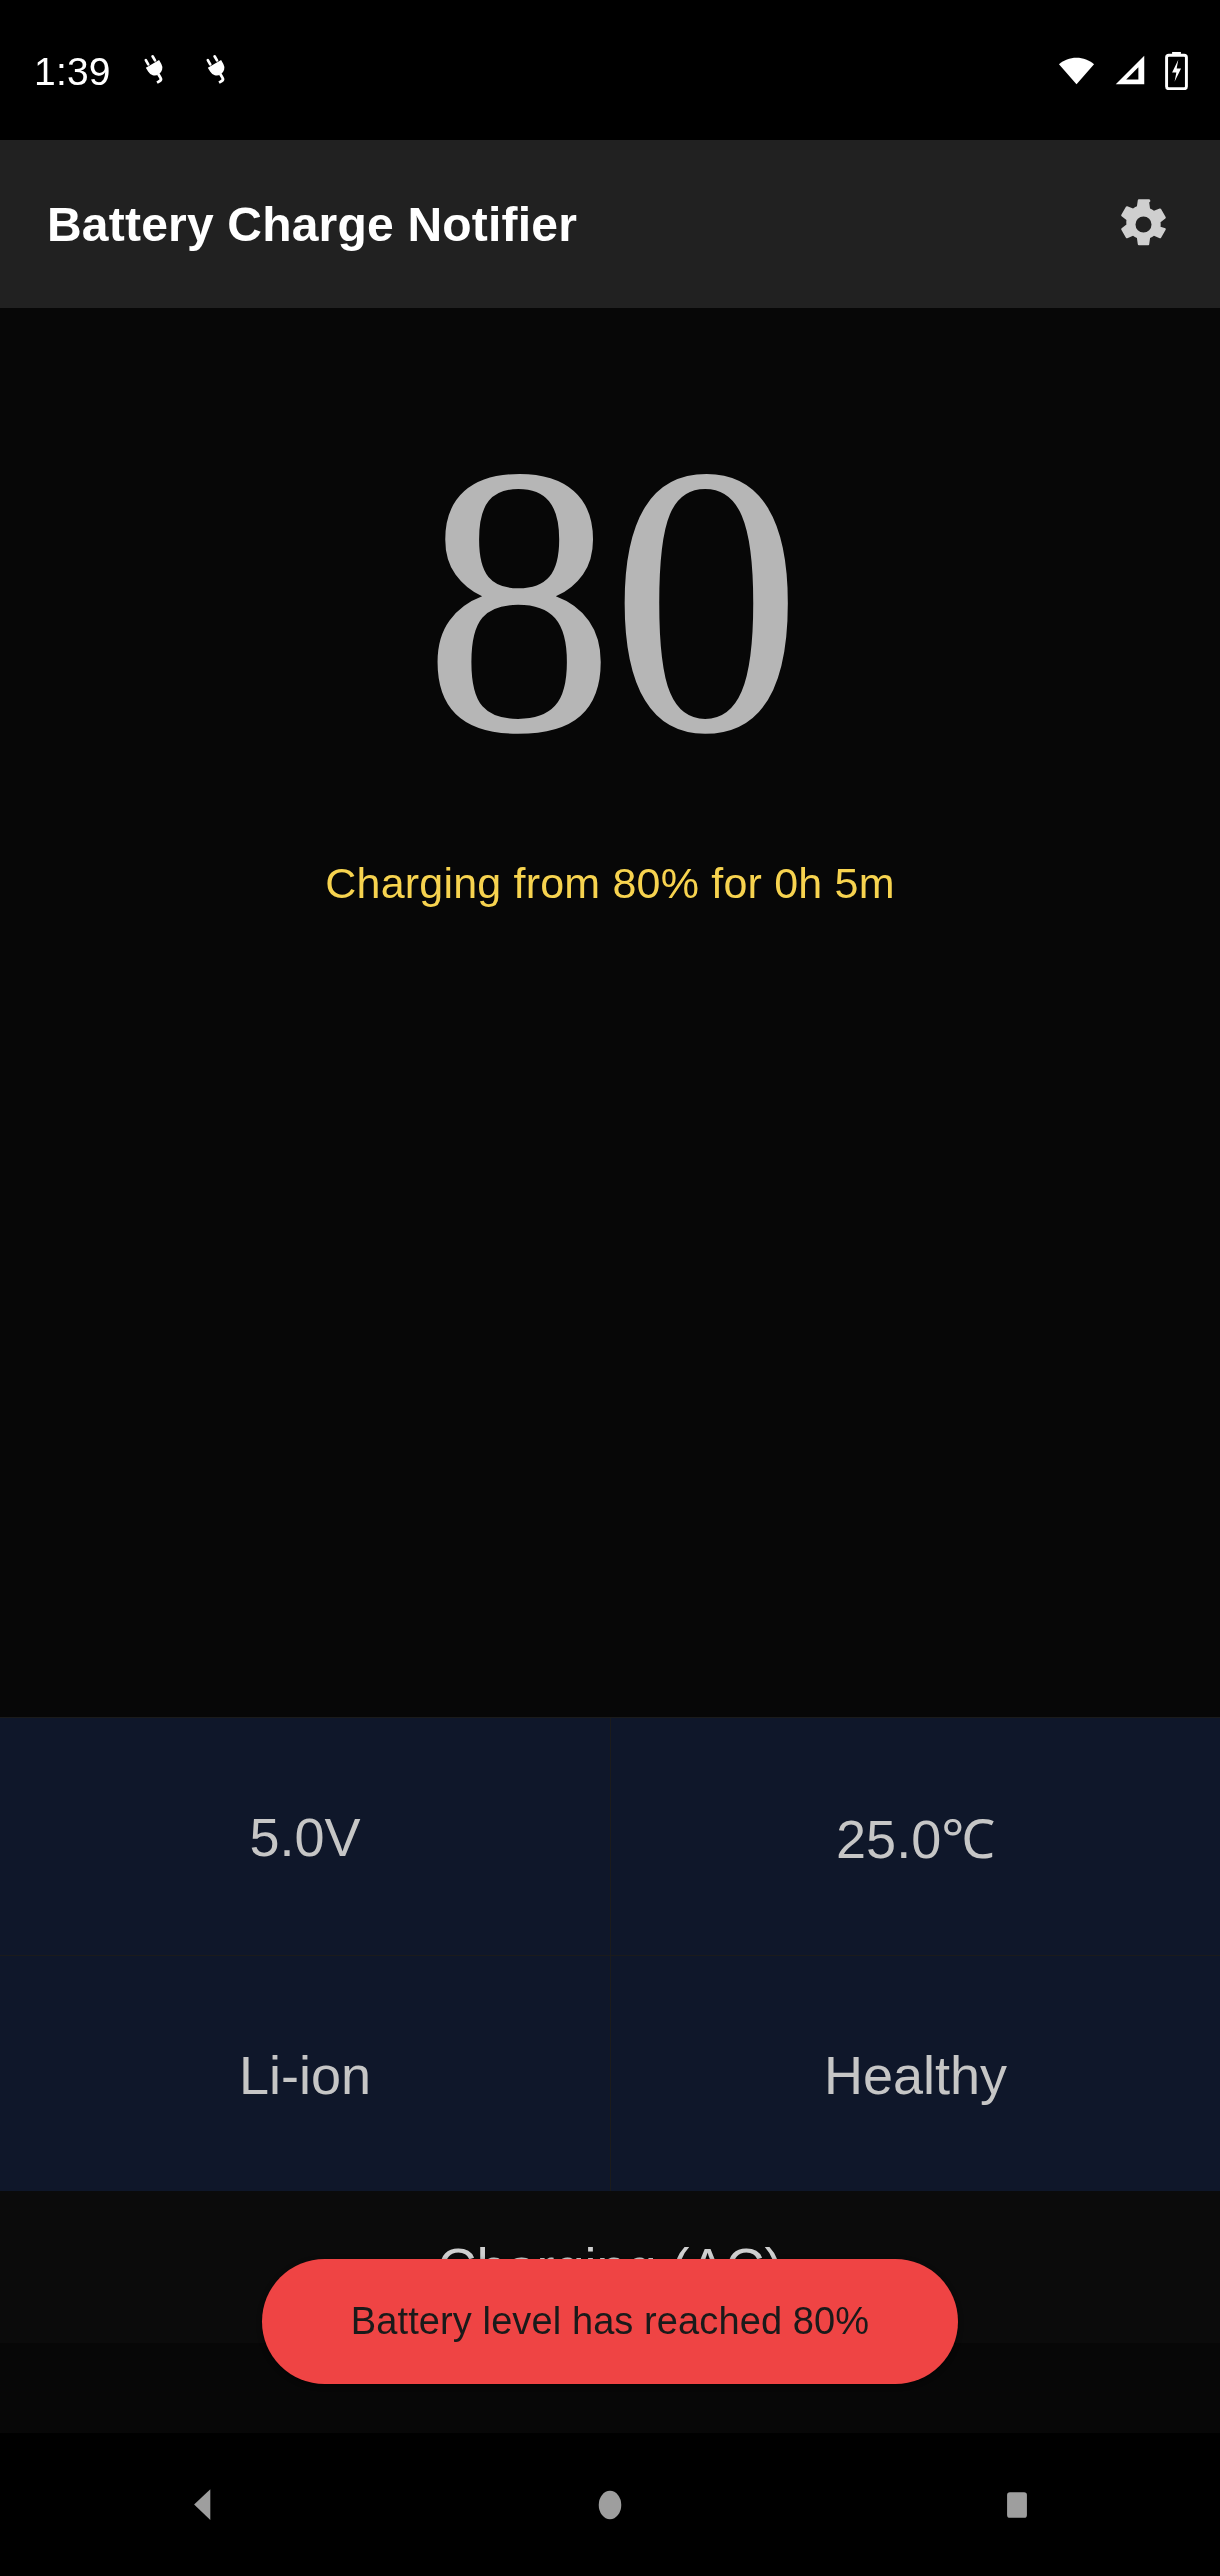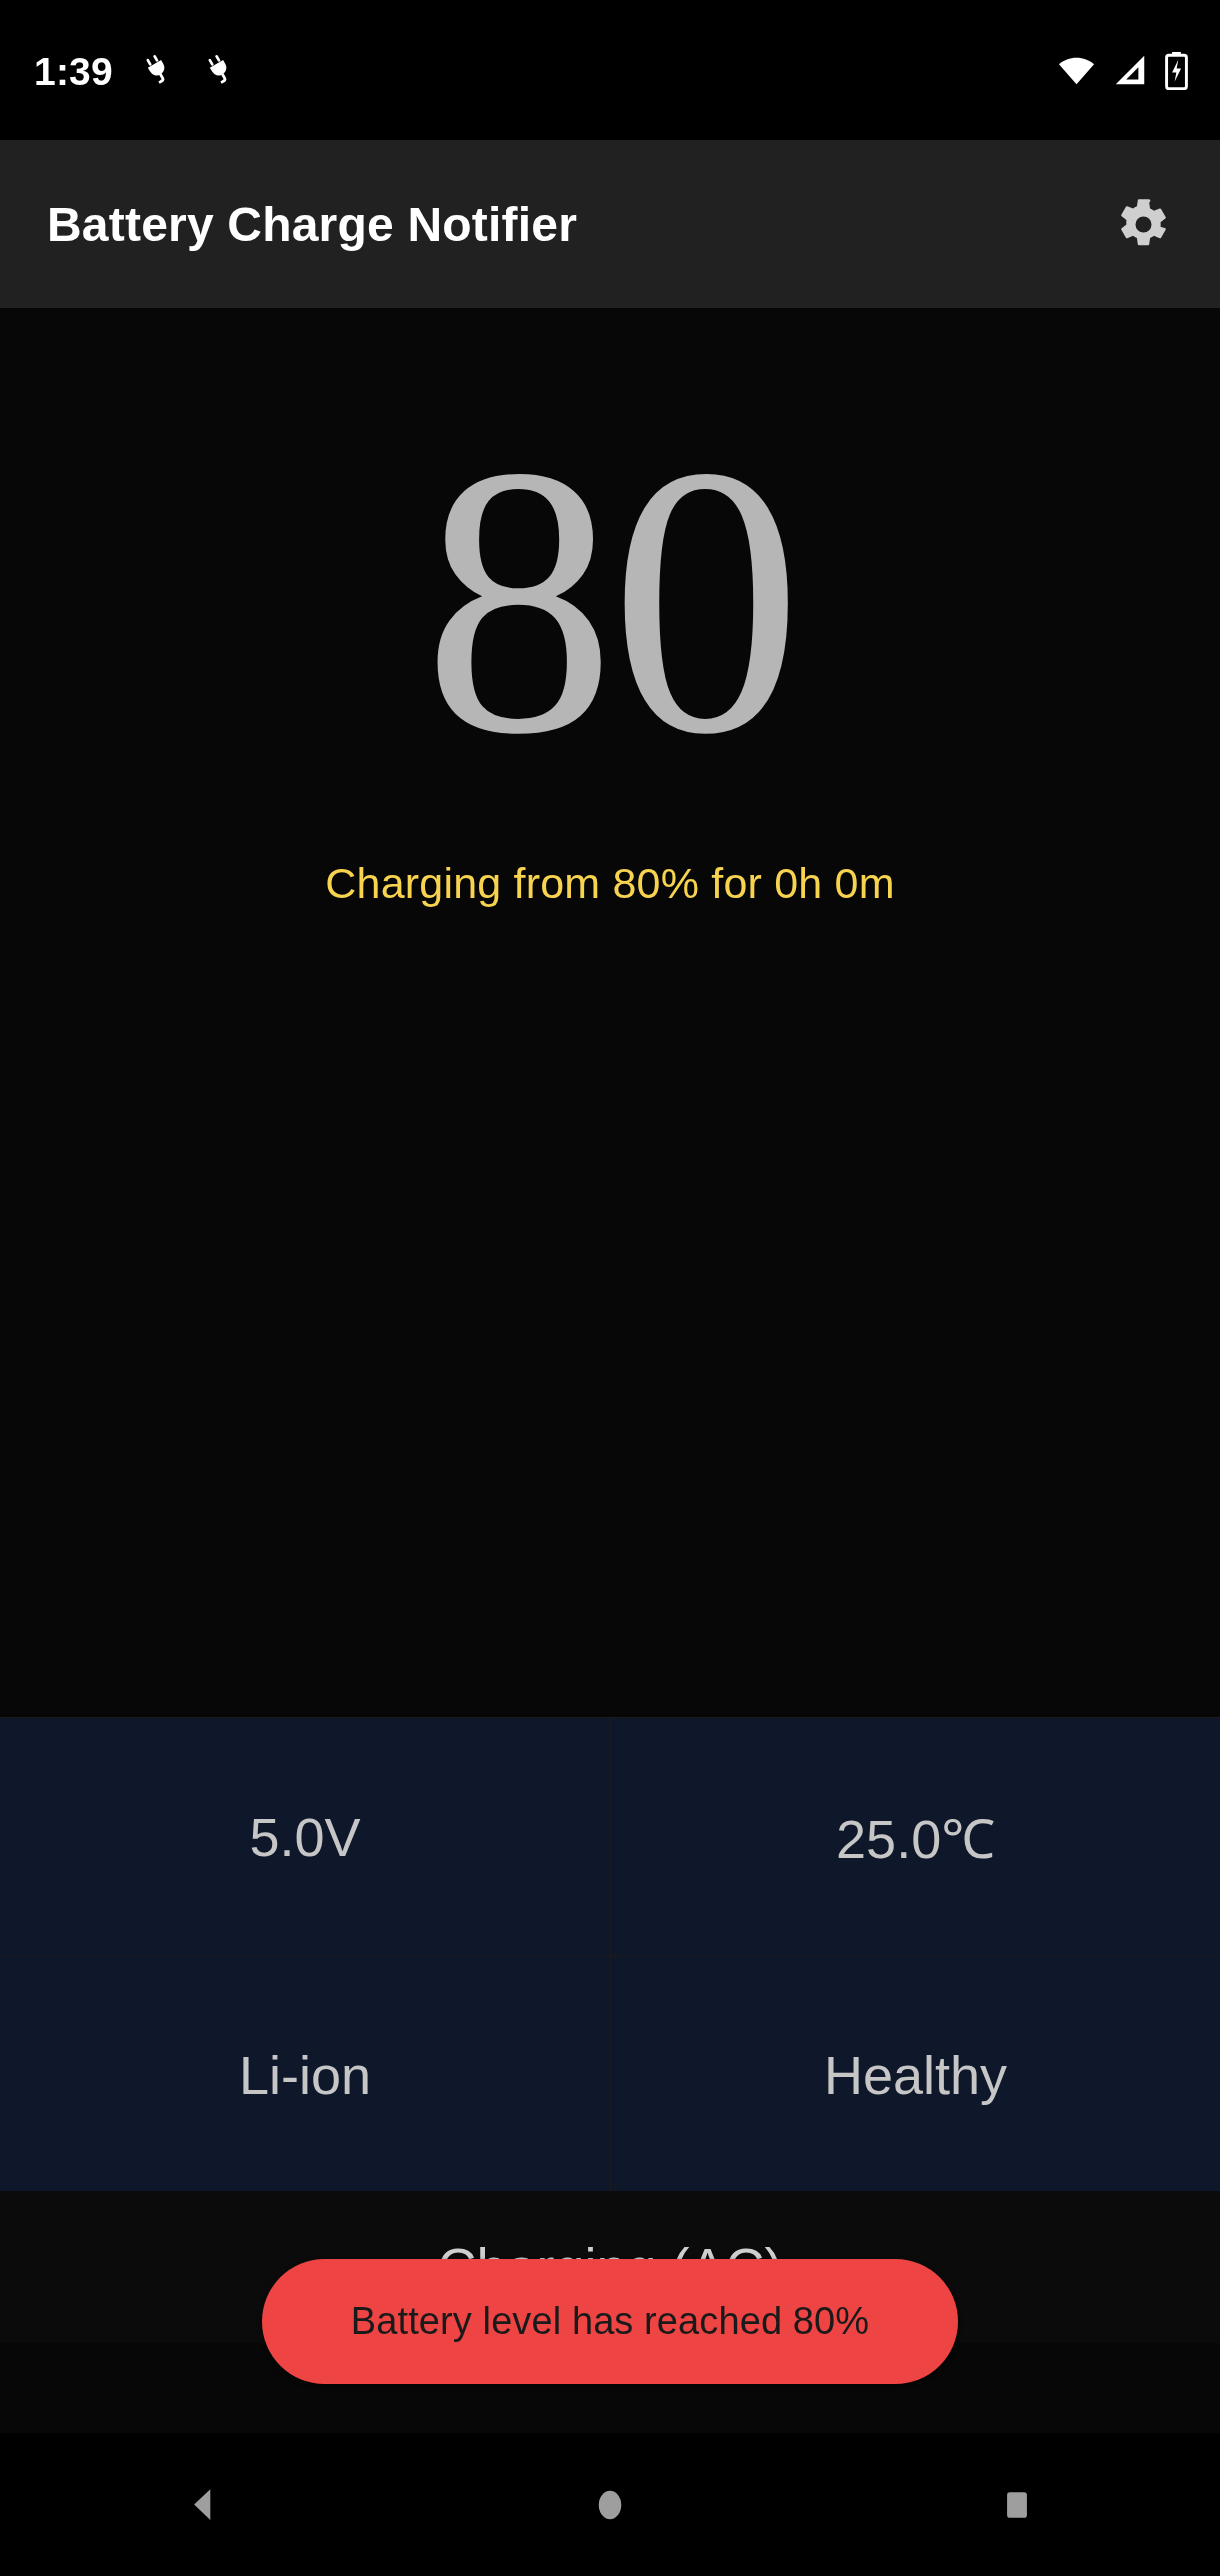--- a/index.html
+++ b/index.html
@@ -16,21 +16,21 @@
   }
 
   
   #status-bar {
     position:absolute; top:0; left:0;
     width:1220px; height:140px;
     background:#000000;
     display:flex; align-items:center;
     padding:0 30px 0 34px;
   }
-  #status-left { display:flex; align-items:center; gap:28px;font-weight:bold; }
+  #status-left { display:flex; align-items:center; gap:28px; }
   #clock {
     color:#ffffff;
     font-size:39px;
     letter-spacing:0.2px;
     line-height:1;
     position:relative; top:1.8px;
   }
   .plug-ico { width:34px; height:34px; display:block; }
   #status-right {
     margin-left:auto;
@@ -199,21 +199,21 @@
       <svg width="55" height="55" viewBox="0 0 24 24">
         <path fill="#cfcfcf" d="M19.43 12.98c.04-.32.07-.64.07-.98s-.03-.66-.07-.98l2.11-1.65a.5.5 0 0 0 .12-.64l-2-3.46a.5.5 0 0 0-.61-.22l-2.49 1a7.3 7.3 0 0 0-1.7-.98l-.38-2.65A.49.49 0 0 0 14 1h-4a.49.49 0 0 0-.49.42l-.38 2.65c-.61.25-1.17.59-1.7.98l-2.49-1a.5.5 0 0 0-.61.22l-2 3.46a.5.5 0 0 0 .12.64l2.11 1.65c-.04.32-.07.65-.07.98s.03.66.07.98l-2.11 1.65a.5.5 0 0 0-.12.64l2 3.46c.12.22.39.3.61.22l2.49-1c.52.4 1.08.73 1.7.98l.38 2.65c.04.24.24.42.49.42h4c.25 0 .46-.18.49-.42l.38-2.65c.61-.25 1.17-.59 1.7-.98l2.49 1c.23.09.49 0 .61-.22l2-3.46a.5.5 0 0 0-.12-.64zM12 15.5A3.5 3.5 0 1 1 15.5 12 3.5 3.5 0 0 1 12 15.5z"></path>
       </svg>
     </div>
   </div>
 
   <div id="content">
 
     <div id="level-block">
       <div id="battery-level">80</div>
-      <div id="charging-status">Charging from 80% for 0h 0m</div>
+      <div id="charging-status">Charging from 80% for 0h 5m</div>
     </div>
 
     <div id="info-grid">
       <div class="info-row row-1">
         <div class="info-cell left">5.0V</div>
         <div class="info-cell right">25.0℃</div>
       </div>
       <div class="info-row row-2">
         <div class="info-cell left">Li-ion</div>
         <div class="info-cell right">Healthy</div>

